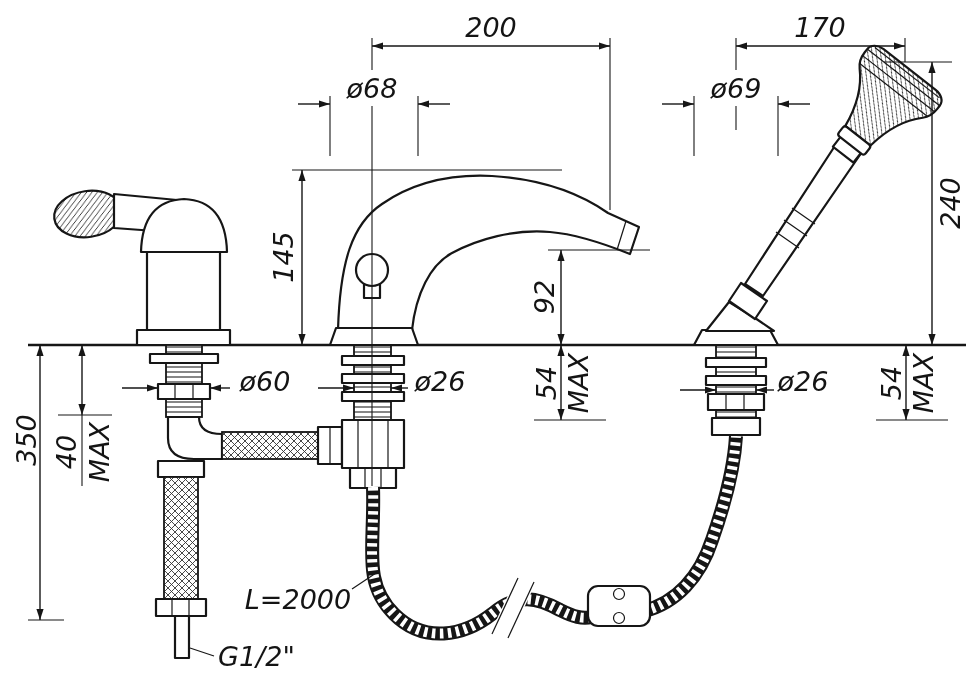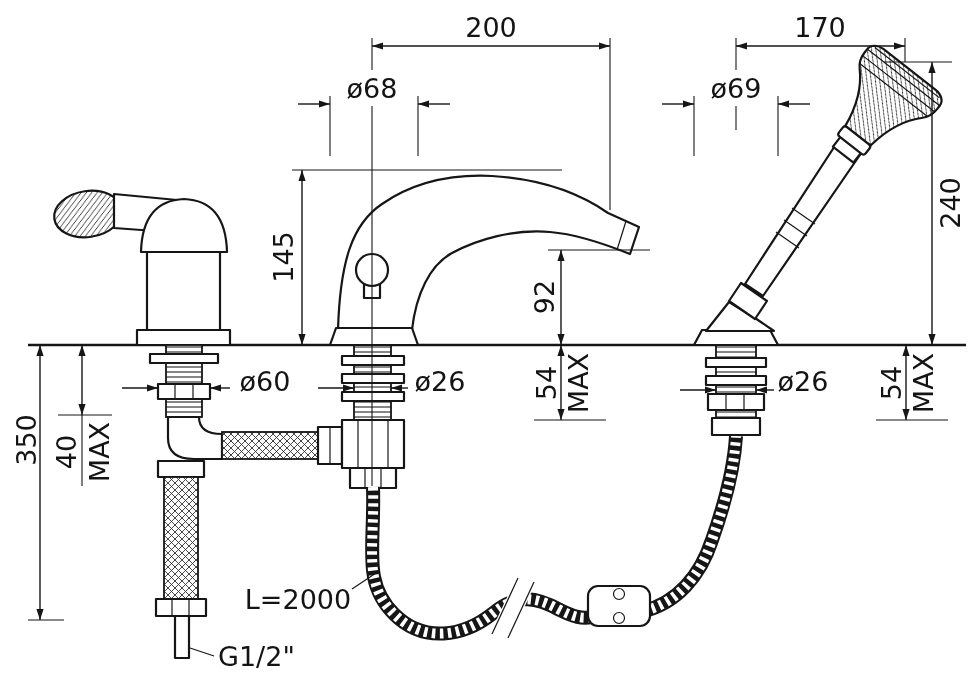--- a/index.html
+++ b/index.html
@@ -1,16 +1,16 @@
 <!DOCTYPE html>
 <html><head>
 <meta charset="utf-8">
 <style>
   html,body{margin:0;padding:0;background:#ffffff;}
-  .page{width:972px;height:686px;position:relative;background:#fff;overflow:hidden;}
+  .page{width:972px;height:686px;position:relative;background:#fff;overflow:hidden;font-style:italic;}
   svg text{
     font-family:"DejaVu Sans","Liberation Sans",sans-serif;
     font-size:27px;
     fill:#141414;
   }
   .outline{fill:#ffffff;stroke:#161616;stroke-width:2.2;stroke-linejoin:round;}
   .thin{stroke:#161616;stroke-width:1.2;fill:none;}
   .dim{stroke:#161616;stroke-width:1.4;fill:none;}
   .ext{stroke:#161616;stroke-width:1.1;fill:none;}
   .deck{stroke:#161616;stroke-width:2.6;}

